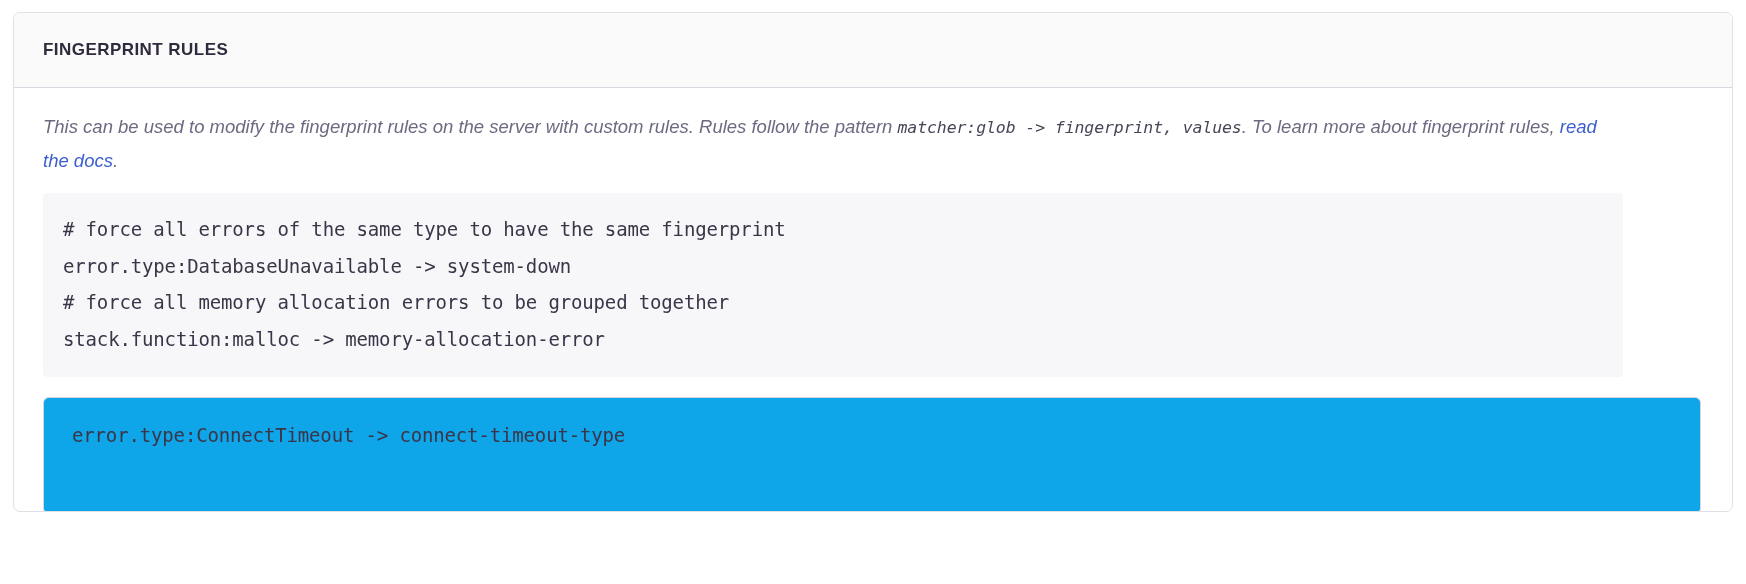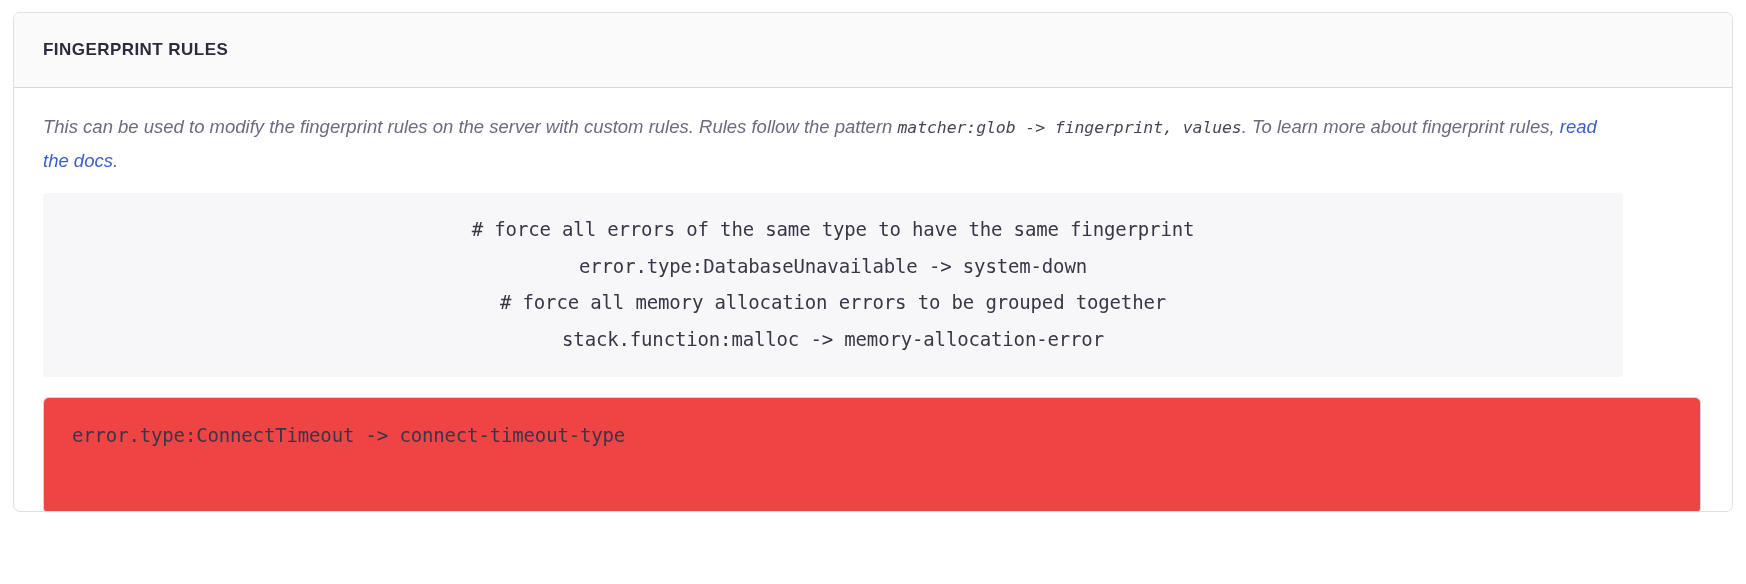--- a/index.html
+++ b/index.html
@@ -89,30 +89,29 @@
     border-radius: 4px;
     padding: 18px 20px 20px 20px;
     box-sizing: border-box;
     width: 1580px;
     font-family: "DejaVu Sans Mono", "Liberation Mono", monospace;
     font-size: 19px;
     line-height: 36.5px;
     color: #3b3548;
     white-space: pre;
     letter-spacing: -0.15px;
-    text-align: center;
   }
 
   
   .rules-input {
     display: block;
     margin-top: 20px;
     width: 1658px;
     height: 117px;
-    background: #ef4444;
+    background: #0ea5e9;
     border: 1px solid #d5d3dd;
     border-radius: 6px;
     box-sizing: border-box;
     padding: 22px 28px;
     font-family: "DejaVu Sans Mono", "Liberation Mono", monospace;
     font-size: 19px;
     line-height: 30px;
     color: #3b3548;
     letter-spacing: -0.15px;
     resize: none;

